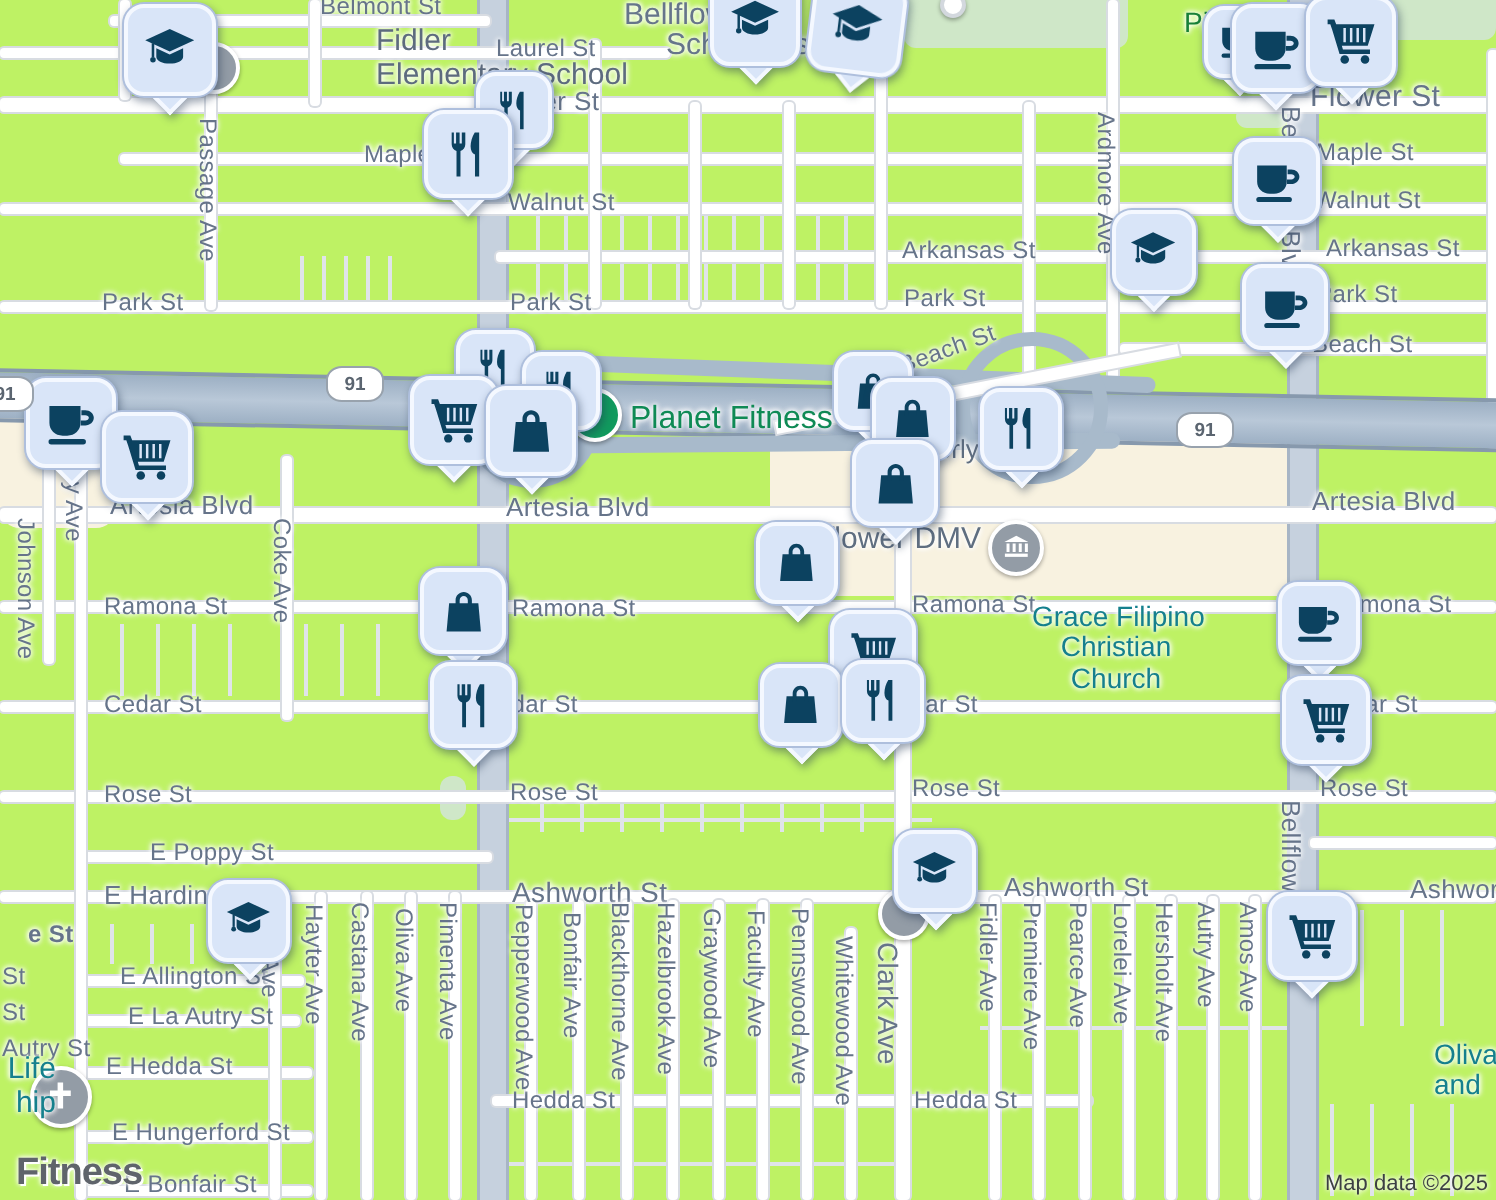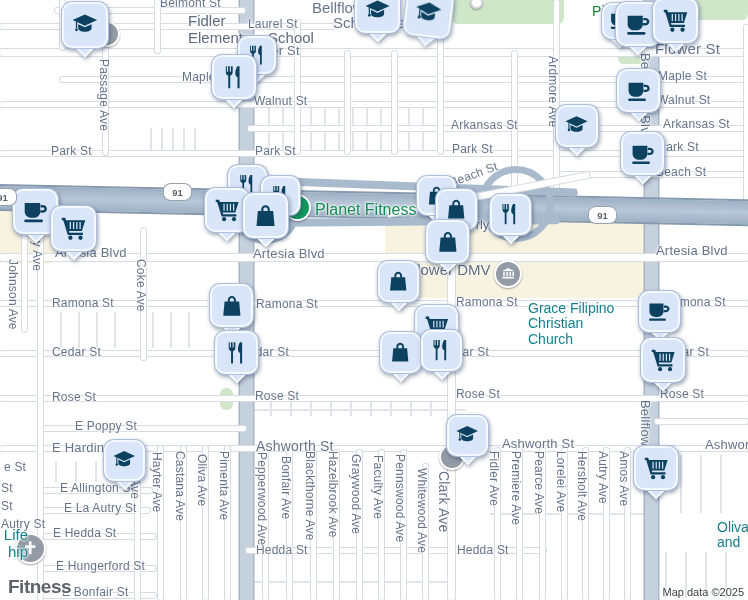--- a/index.html
+++ b/index.html
@@ -1,16 +1,16 @@
 <!DOCTYPE html>
 <html><head>
 <meta charset="utf-8">
 <style>
   html,body{margin:0;padding:0;background:#e0e2e6;}
-  #map{position:relative;width:748px;height:600px;overflow:hidden;background:#ffffff;
+  #map{position:relative;width:748px;height:600px;overflow:hidden;background:#bef264;
        font-family:"Liberation Sans",sans-serif;}
   .layer{position:absolute;inset:0;}
   .commercial{position:absolute;background:#f8f2e0;border-radius:10px;}
   .park{position:absolute;background:#cfe7c8;border-radius:6px;}
   .lane-h{position:absolute;height:2px;background:#e0e4ea;}
   .lane-v{position:absolute;width:2px;background:#e0e4ea;}
   .road-h{position:absolute;height:5px;background:#fff;box-shadow:0 0 0 1px #d8dce2;border-radius:2px;}
   .road-h.major{height:7px;}
   .road-v{position:absolute;width:5px;background:#fff;box-shadow:0 0 0 1px #d8dce2;border-radius:2px;}
   .road-v.medium{width:7px;}
@@ -211,21 +211,21 @@
       <div class="street-label" style="left: 256px; top: 438px; font-size: 14px;">Ashworth St</div>
       <div class="street-label" style="left: 502px; top: 436px; font-size: 13px;">Ashworth St</div>
       <div class="street-label" style="left: 705px; top: 437px; font-size: 13px;">Ashworth St</div>
       <div class="street-label" style="left: 60px; top: 481px;">E Allington St</div>
       <div class="street-label" style="left: 64px; top: 501px;">E La Autry St</div>
       <div class="street-label" style="left: 53px; top: 526px;">E Hedda St</div>
       <div class="street-label" style="left: 256px; top: 543px;">Hedda St</div>
       <div class="street-label" style="left: 457px; top: 543px;">Hedda St</div>
       <div class="street-label" style="left: 56px; top: 559px;">E Hungerford St</div>
       <div class="street-label" style="left: 62px; top: 585px;">E Bonfair St</div>
-      <div class="street-label" style="left: 4px; top: 460px;">e St</div>
+      <div class="street-label" style="left: 14px; top: 460px; font-weight: bold;">e St</div>
       <div class="street-label" style="left: 1px; top: 481px;">St</div>
       <div class="street-label" style="left: 1px; top: 499px;">St</div>
       <div class="street-label" style="left: 1px; top: 517px;">Autry St</div>
       <div class="street-label vertical" style="left: 97px; top: 59px;">Passage Ave</div>
       <div class="street-label vertical" style="left: 6px; top: 259px;">Johnson Ave</div>
       <div class="street-label vertical" style="left: 30px; top: 234px;">ey Ave</div>
       <div class="street-label vertical" style="left: 134px; top: 259px;">Coke Ave</div>
       <div class="street-label vertical" style="left: 546px; top: 56px;">Ardmore Ave</div>
       <div class="street-label vertical" style="left: 638px; top: 53px; font-size: 13px;">Bellflower Blvd</div>
       <div class="street-label vertical" style="left: 638px; top: 400px; font-size: 13px;">Bellflower Blvd</div>
@@ -289,21 +289,21 @@
       </div>
       <div class="poi-label" style="left: 315px; top: 201px; color: rgb(15, 138, 85); font-size: 16px;">
         <div>Planet Fitness</div>
       </div>
       <div class="poi-label" style="left: 446px; top: 218px; color: rgb(95, 110, 128); font-size: 13px;">
         <div>Beverly</div>
       </div>
       <div class="poi-label" style="left: 388px; top: 262px; color: rgb(95, 110, 128); font-size: 15px;">
         <div>Bellflower DMV</div>
       </div>
-      <div class="poi-label" style="left: 528px; top: 301px; color: rgb(21, 128, 141); font-size: 14px; width: 84px; ">
+      <div class="poi-label" style="left: 516px; top: 301px; color: rgb(21, 128, 141); font-size: 14px; width: 84px; text-align: center;">
         <div>Grace Filipino</div>
         <div>Christian</div>
         <div>Church</div>
       </div>
       <div class="poi-label" style="left: 717px; top: 520px; color: rgb(21, 128, 141); font-size: 14px;">
         <div>Oliva</div>
         <div>and</div>
       </div>
       <div class="poi-label" style="left: -32px; top: 527px; color: rgb(21, 128, 141); font-size: 15px; width: 60px; text-align: right;">
         <div>Life</div>

